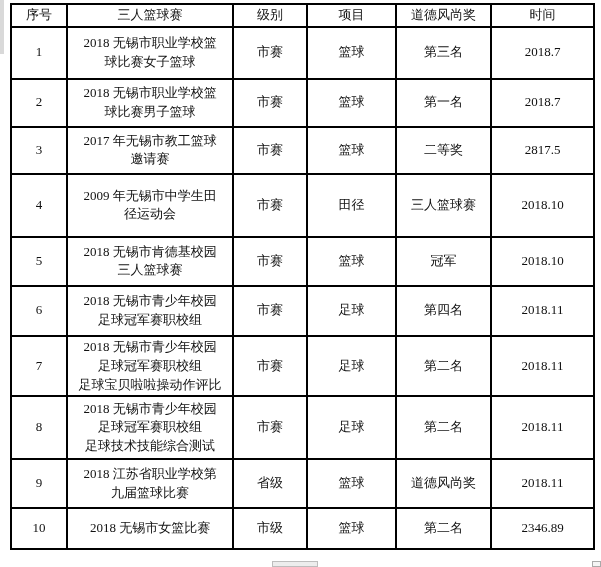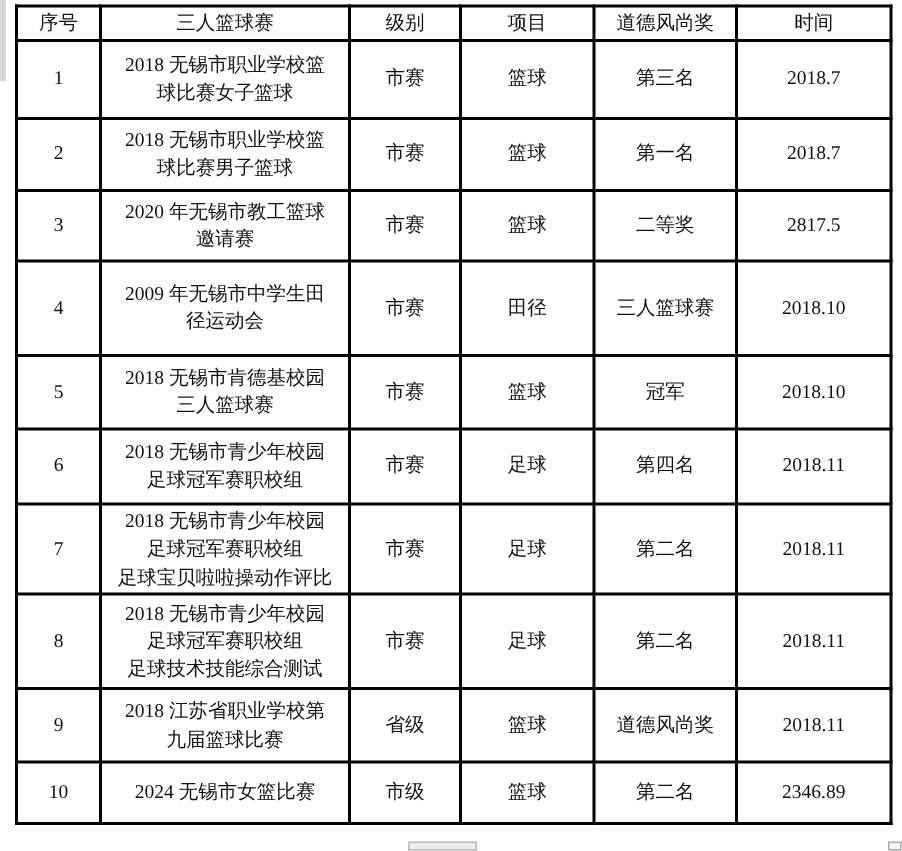--- a/index.html
+++ b/index.html
@@ -124,21 +124,21 @@
     <td>2018 无锡市职业学校篮
 球比赛男子篮球</td>
     <td>市赛</td>
     <td>篮球</td>
     <td>第一名</td>
     <td>2018.7</td>
   </tr>
 
   <tr>
     <td>3</td>
-    <td>2020 年无锡市教工篮球
+    <td>2017 年无锡市教工篮球
 邀请赛</td>
     <td>市赛</td>
     <td>篮球</td>
     <td>二等奖</td>
     <td>2817.5</td>
   </tr>
 
   <tr>
     <td>4</td>
     <td>2009 年无锡市中学生田
@@ -196,21 +196,21 @@
     <td>2018 江苏省职业学校第
 九届篮球比赛</td>
     <td>省级</td>
     <td>篮球</td>
     <td>道德风尚奖</td>
     <td>2018.11</td>
   </tr>
 
   <tr>
     <td>10</td>
-    <td>2024 无锡市女篮比赛</td>
+    <td>2018 无锡市女篮比赛</td>
     <td>市级</td>
     <td>篮球</td>
     <td>第二名</td>
     <td>2346.89</td>
   </tr>
 </tbody>
 </table>
 
 <div class="scroll-thumb"></div>
 <div class="resize-handle"></div>

